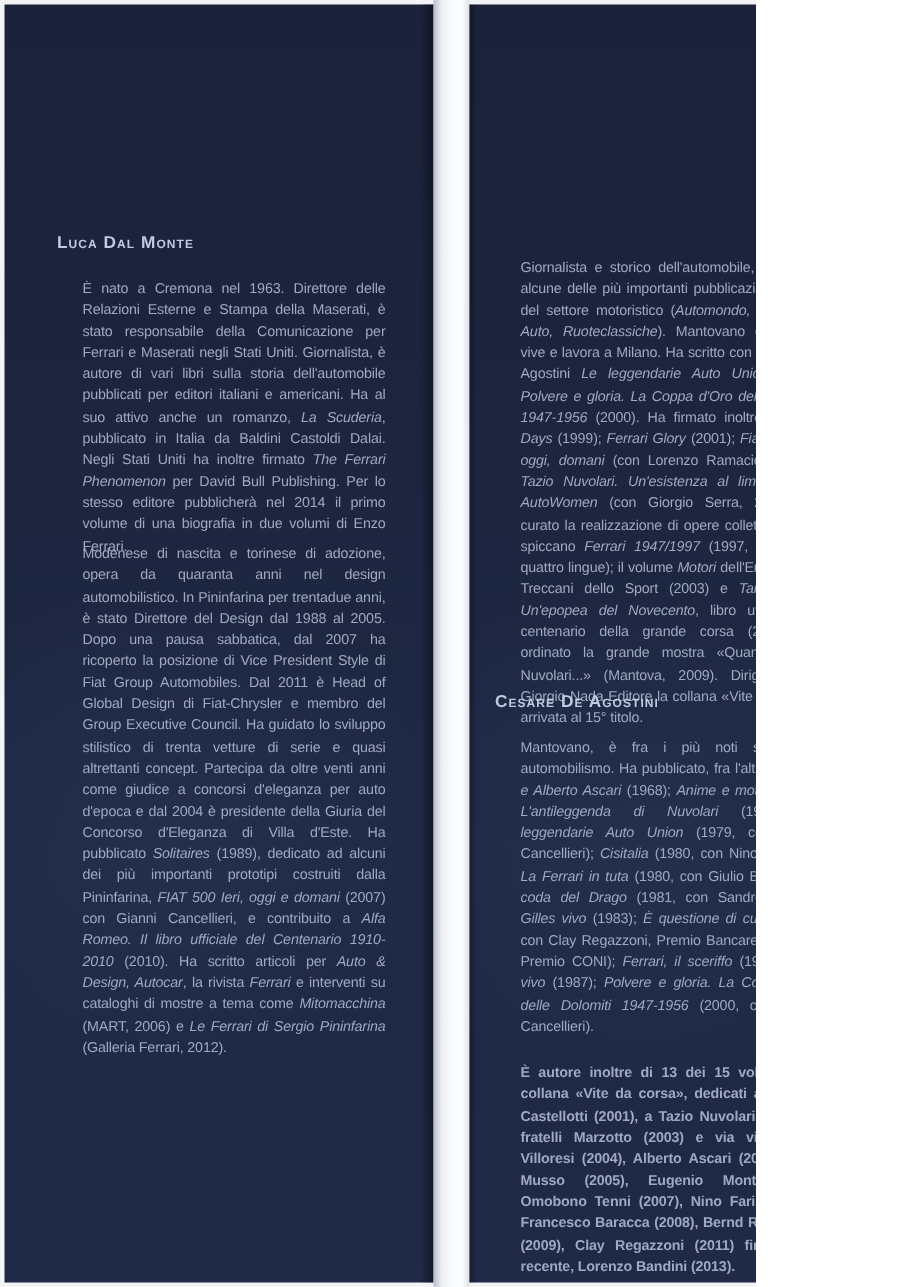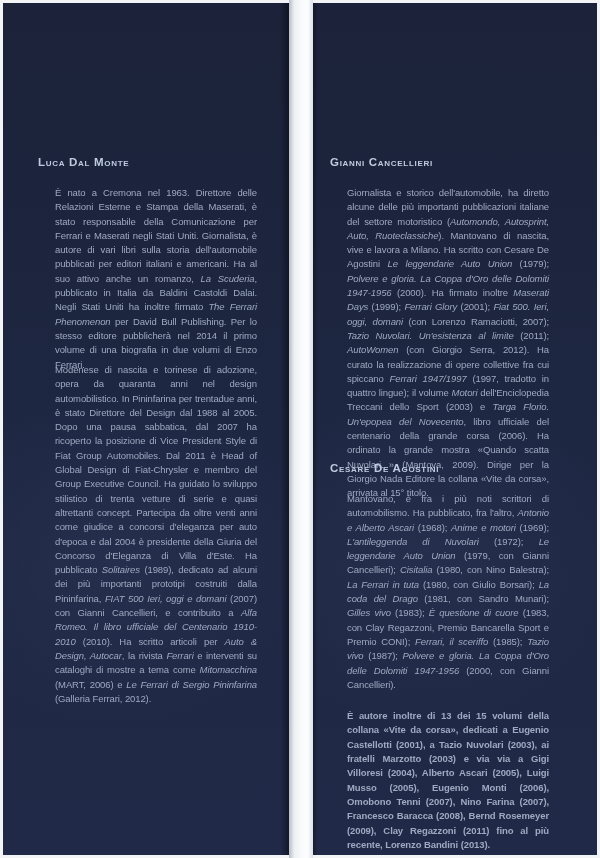--- a/index.html
+++ b/index.html
@@ -1,18 +1,18 @@
 <!DOCTYPE html>
 <html lang="it"><head>
 <meta charset="utf-8">
 <style>
   html, body { margin: 0; padding: 0; background: #ffffff; }
   .page {
     position: relative;
-    width: 600px;
+    width: 504px;
     height: 858px;
     background: #f3f4f6;
     overflow: hidden;
     font-family: "Liberation Sans", sans-serif;
   }
   .panel {
     position: absolute;
     top: 3px;
     height: 852px;
     background:
@@ -80,21 +80,20 @@
   <section class="bio s1">
     <h2 class="bio-heading">Luca Dal Monte</h2>
     <p class="bio-text">È nato a Cremona nel 1963. Direttore delle Relazioni Esterne e Stampa della Maserati, è stato responsabile della Comunicazione per Ferrari e Maserati negli Stati Uniti. Giornalista, è autore di vari libri sulla storia dell'automobile pubblicati per editori italiani e americani. Ha al suo attivo anche un romanzo, <i>La Scuderia</i>, pubblicato in Italia da Baldini Castoldi Dalai. Negli Stati Uniti ha inoltre firmato <i>The Ferrari Phenomenon</i> per David Bull Publishing. Per lo stesso editore pubblicherà nel 2014 il primo volume di una biografia in due volumi di Enzo Ferrari.</p>
   </section>
 
   <section class="bio s2">
     <p class="bio-text">Modenese di nascita e torinese di adozione, opera da quaranta anni nel design automobilistico. In Pininfarina per trentadue anni, è stato Direttore del Design dal 1988 al 2005. Dopo una pausa sabbatica, dal 2007 ha ricoperto la posizione di Vice President Style di Fiat Group Automobiles. Dal 2011 è Head of Global Design di Fiat-Chrysler e membro del Group Executive Council. Ha guidato lo sviluppo stilistico di trenta vetture di serie e quasi altrettanti concept. Partecipa da oltre venti anni come giudice a concorsi d'eleganza per auto d'epoca e dal 2004 è presidente della Giuria del Concorso d'Eleganza di Villa d'Este. Ha pubblicato <i>Solitaires</i> (1989), dedicato ad alcuni dei più importanti prototipi costruiti dalla Pininfarina, <i>FIAT 500 Ieri, oggi e domani</i> (2007) con Gianni Cancellieri, e contribuito a <i>Alfa Romeo. Il libro ufficiale del Centenario 1910-2010</i> (2010). Ha scritto articoli per <i>Auto &amp; Design, Autocar</i>, la rivista <i>Ferrari</i> e interventi su cataloghi di mostre a tema come <i>Mitomacchina</i> (MART, 2006) e <i>Le Ferrari di Sergio Pininfarina</i> (Galleria Ferrari, 2012).</p>
   </section>
 
   <section class="bio s3">
-    <h2 class="bio-heading">Gianni Cancellieri</h2>
     <p class="bio-text">Giornalista e storico dell'automobile, ha diretto alcune delle più importanti pubblicazioni italiane del settore motoristico (<i>Automondo, Autosprint, Auto, Ruoteclassiche</i>). Mantovano di nascita, vive e lavora a Milano. Ha scritto con Cesare De Agostini <i>Le leggendarie Auto Union</i> (1979); <i>Polvere e gloria. La Coppa d'Oro delle Dolomiti 1947-1956</i> (2000). Ha firmato inoltre <i>Maserati Days</i> (1999); <i>Ferrari Glory</i> (2001); <i>Fiat 500. Ieri, oggi, domani</i> (con Lorenzo Ramaciotti, 2007); <i>Tazio Nuvolari. Un'esistenza al limite</i> (2011); <i>AutoWomen</i> (con Giorgio Serra, 2012). Ha curato la realizzazione di opere collettive fra cui spiccano <i>Ferrari 1947/1997</i> (1997, tradotto in quattro lingue); il volume <i>Motori</i> dell'Enciclopedia Treccani dello Sport (2003) e <i>Targa Florio. Un'epopea del Novecento</i>, libro ufficiale del centenario della grande corsa (2006). Ha ordinato la grande mostra «Quando scatta Nuvolari...» (Mantova, 2009). Dirige per la Giorgio Nada Editore la collana «Vite da corsa», arrivata al 15° titolo.</p>
   </section>
 
   <section class="bio s4">
     <h2 class="bio-heading">Cesare De Agostini</h2>
     <p class="bio-text">Mantovano, è fra i più noti scrittori di automobilismo. Ha pubblicato, fra l'altro, <i>Antonio e Alberto Ascari</i> (1968); <i>Anime e motori</i> (1969); <i>L'antileggenda di Nuvolari</i> (1972); <i>Le leggendarie Auto Union</i> (1979, con Gianni Cancellieri); <i>Cisitalia</i> (1980, con Nino Balestra); <i>La Ferrari in tuta</i> (1980, con Giulio Borsari); <i>La coda del Drago</i> (1981, con Sandro Munari); <i>Gilles vivo</i> (1983); <i>È questione di cuore</i> (1983, con Clay Regazzoni, Premio Bancarella Sport e Premio CONI); <i>Ferrari, il sceriffo</i> (1985); <i>Tazio vivo</i> (1987); <i>Polvere e gloria. La Coppa d'Oro delle Dolomiti 1947-1956</i> (2000, con Gianni Cancellieri).</p>
     <p class="bio-text">È autore inoltre di 13 dei 15 volumi della collana «Vite da corsa», dedicati a Eugenio Castellotti (2001), a Tazio Nuvolari (2003), ai fratelli Marzotto (2003) e via via a Gigi Villoresi (2004), Alberto Ascari (2005), Luigi Musso (2005), Eugenio Monti (2006), Omobono Tenni (2007), Nino Farina (2007), Francesco Baracca (2008), Bernd Rosemeyer (2009), Clay Regazzoni (2011) fino al più recente, Lorenzo Bandini (2013).</p>
   </section>
 
 </div>

